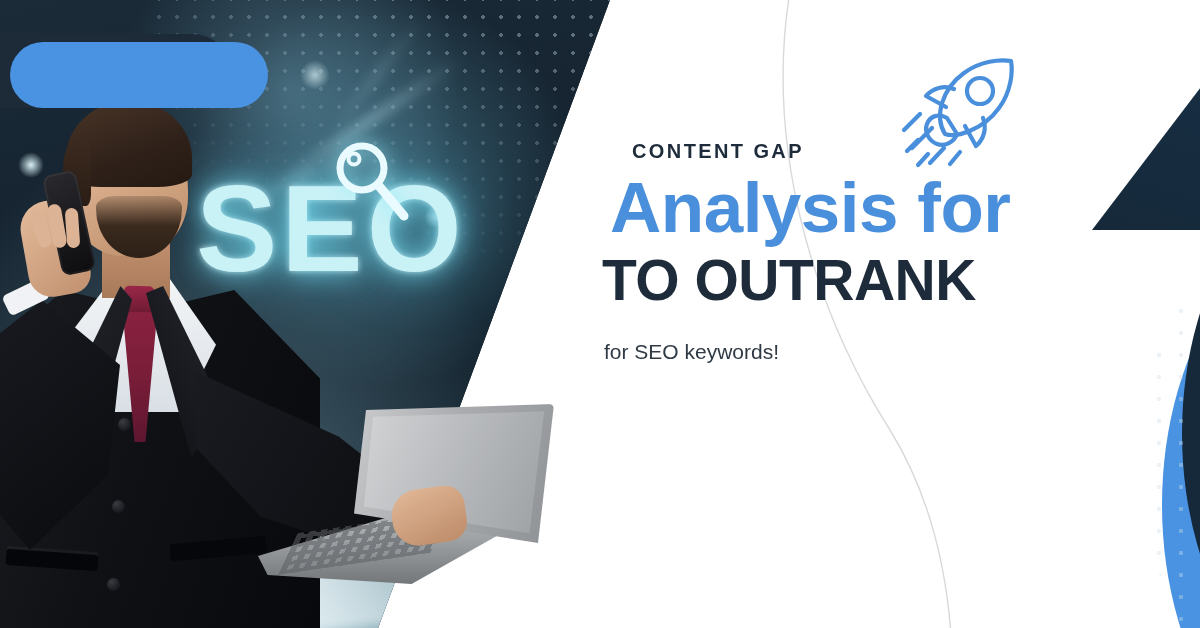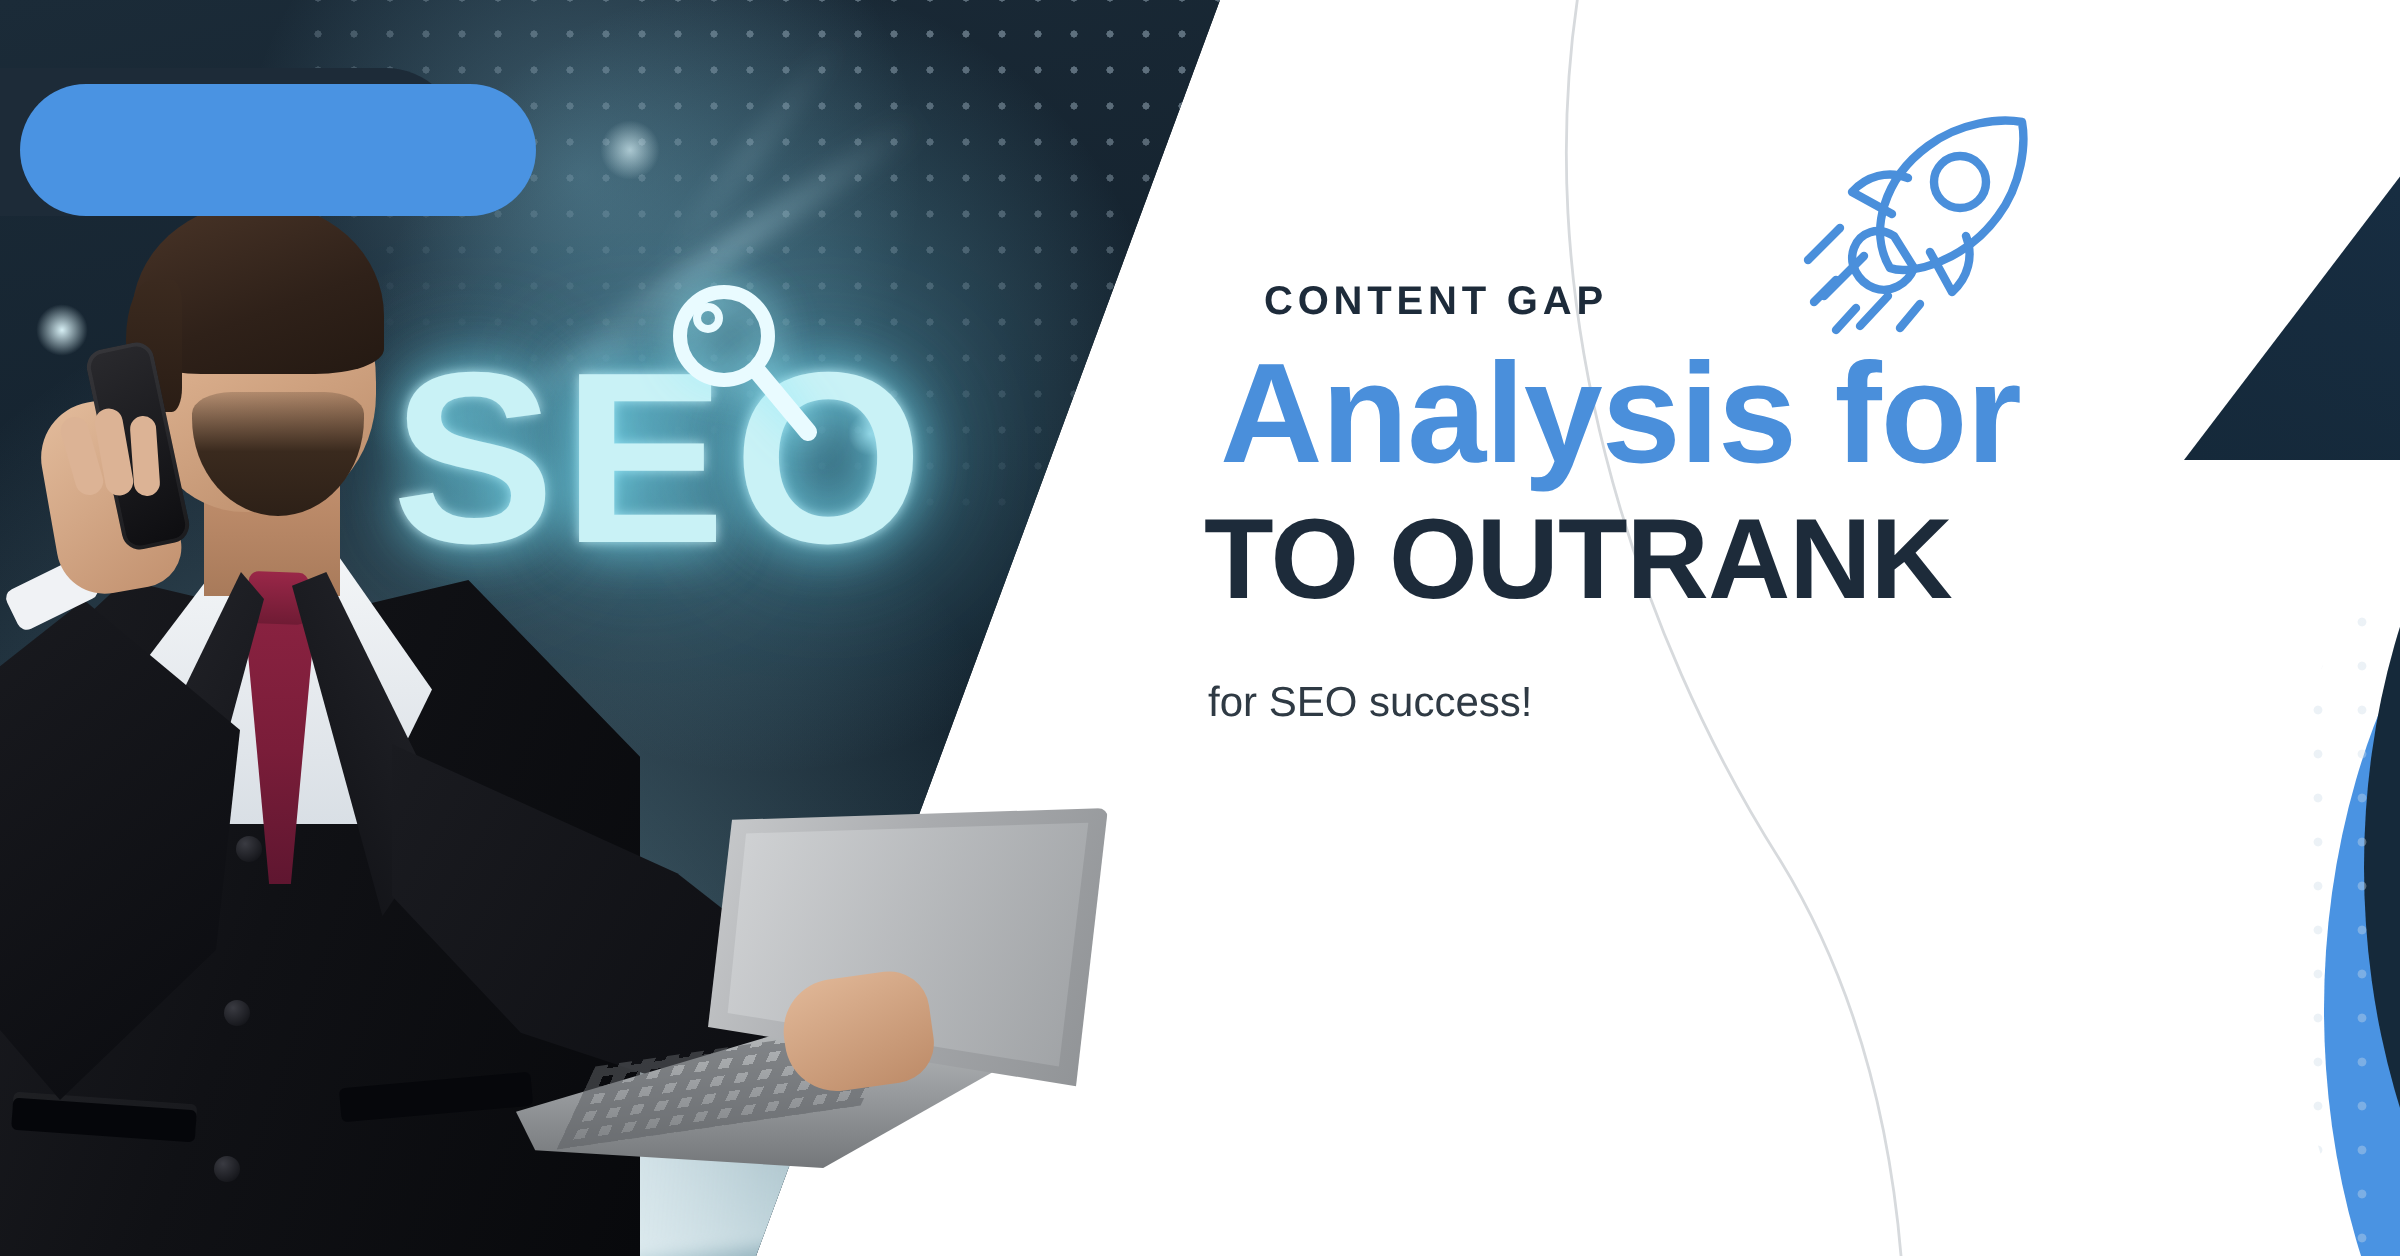--- a/index.html
+++ b/index.html
@@ -344,16 +344,16 @@
       <line x1="46" y1="92" x2="32" y2="107"></line>
       <line x1="62" y1="96" x2="52" y2="108"></line>
       <line x1="30" y1="98" x2="20" y2="109"></line>
     </g>
   </svg>
 
   <div class="copy">
     <div class="eyebrow">CONTENT GAP</div>
     <div class="headline">Analysis for</div>
     <div class="headline2">TO OUTRANK</div>
-    <div class="sub">for SEO success!</div>
+    <div class="sub">for SEO keywords!</div>
   </div>
 
 </div>
 
 </body></html>

